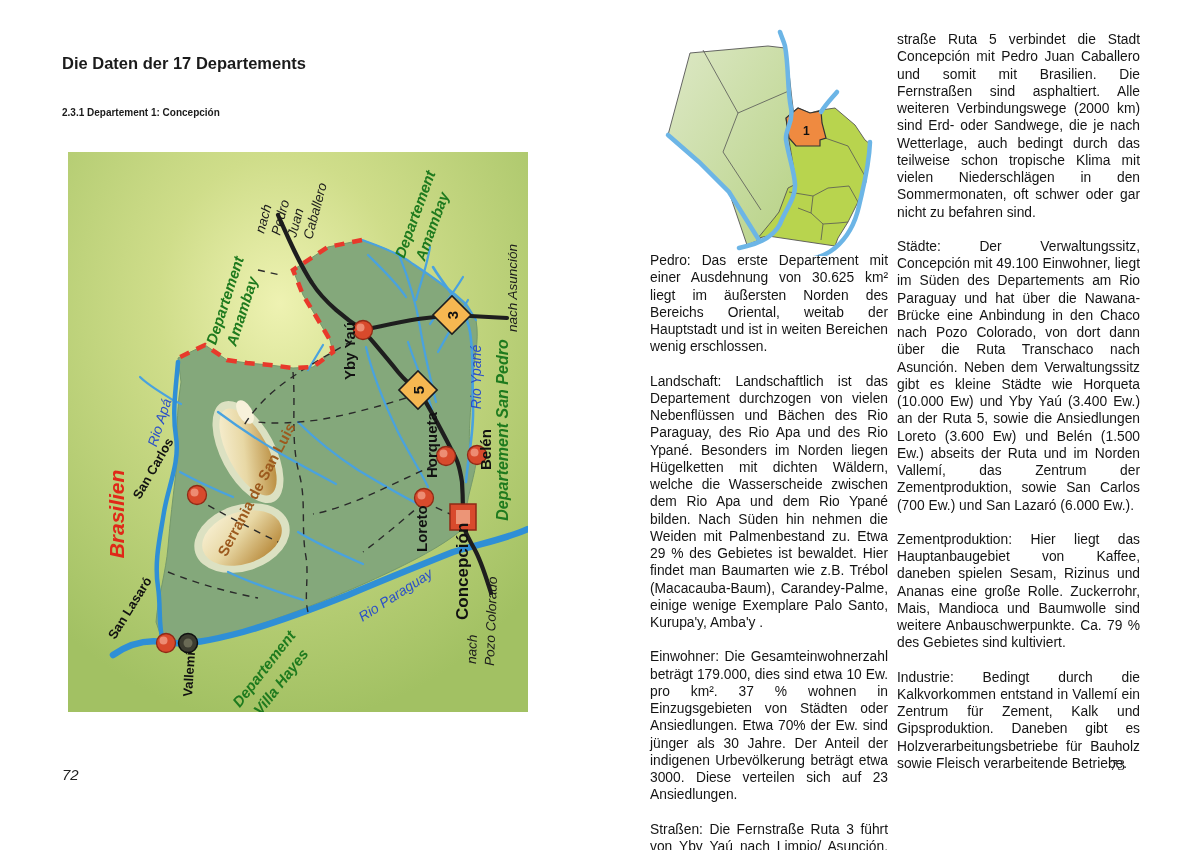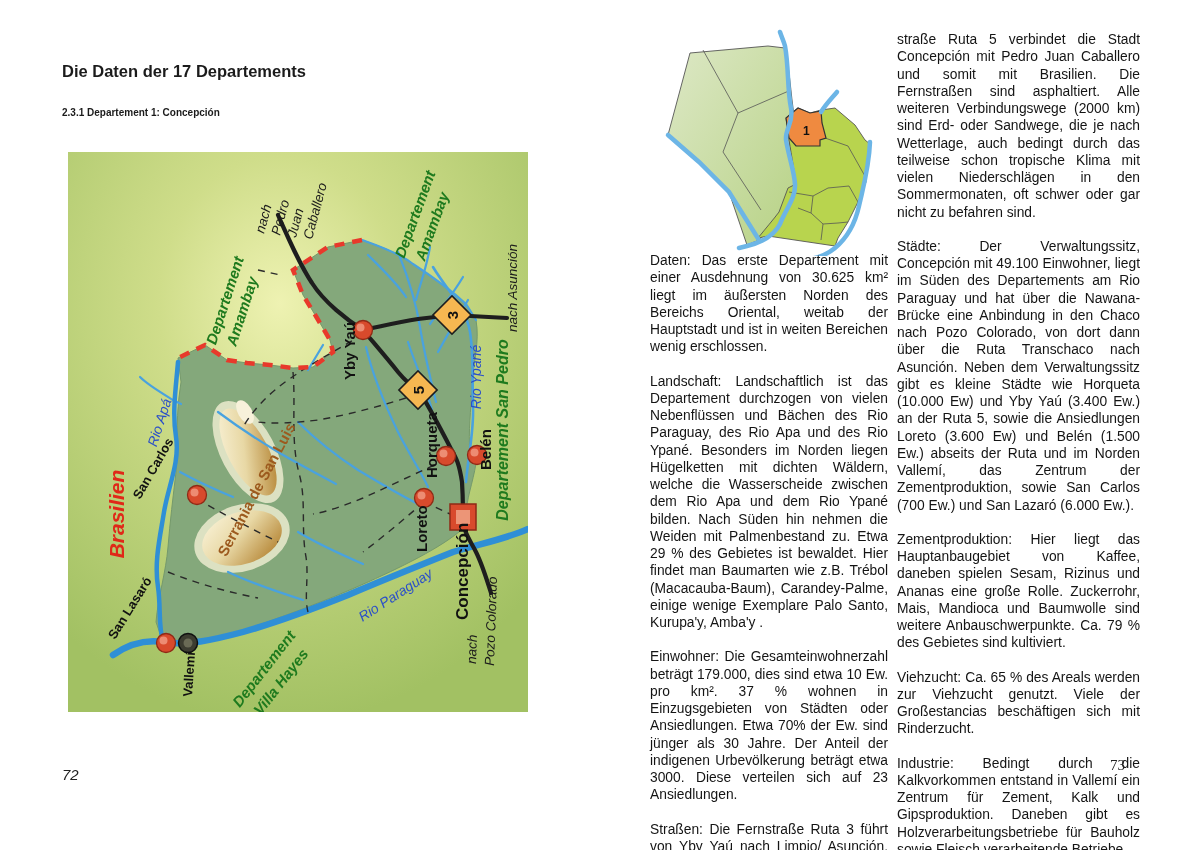--- a/index.html
+++ b/index.html
@@ -1,18 +1,18 @@
 <!DOCTYPE html>
 <html lang="de"><head>
 <meta charset="utf-8">
 <style>
   html,body{margin:0;padding:0;background:#ffffff;}
   .canvas{position:relative;width:1198px;height:850px;background:#ffffff;outline:1px solid #d9d9d9;overflow:hidden;
           font-family:"Liberation Sans", sans-serif;color:#141414;}
-  .page-title{position:absolute;left:62px;top:62px;font-size:16.5px;font-weight:bold;color:#1b1b1b;}
+  .page-title{position:absolute;left:62px;top:54px;font-size:16.5px;font-weight:bold;color:#1b1b1b;}
   .page-subtitle{position:absolute;left:62px;top:107px;font-size:10px;font-weight:bold;color:#1b1b1b;}
   .pageno{position:absolute;font-size:15px;color:#222;}
   .pageno-left{left:62px;top:766px;font-style:italic;}
   .pageno-right{left:1110px;top:757px;font-family:Liberation Serif, serif;}
   .map-wrap{position:absolute;left:68px;top:152px;width:460px;height:560px;}
   .minimap-wrap{position:absolute;left:663px;top:28px;width:215px;height:228px;}
   .col{position:absolute;text-align:justify;font-size:13.8px;line-height:17.25px;hyphens:auto;}
   .col1{left:650px;top:252px;width:238px;}
   .col2{left:897px;top:31px;width:243px;}
   .col p{margin:0 0 17px 0;}
@@ -211,29 +211,28 @@
       <g fill="none" stroke="#6cb5e6" stroke-width="4.5" stroke-linecap="round">
         <path d="M117,4 C119,10 121,14 122,18 C126,40 124,60 128,80 C131,95 122,100 123,112 C126,130 131,142 132,156 C133,170 122,182 117,196 C112,206 100,214 84,218 L76,220"></path>
         <path d="M207,114 C206,140 200,160 196,178 C192,196 184,210 172,220 C162,228 150,231 142,231"></path>
         <path d="M158,84 C163,76 169,70 174,64"></path>
         <path d="M5,107 L36,134 L66,164 L96,212"></path>
       </g>
     </svg>
   </div>
 
   <div class="col col1">
-    <p><span class="lead">Daten:</span><span> Das erste Departement mit einer Ausdehnung von 30.625 km² liegt im äußersten Norden des Bereichs Oriental, weitab der Hauptstadt und ist in weiten Bereichen wenig erschlossen.</span></p>
+    <p><span class="lead">Pedro:</span><span> Das erste Departement mit einer Ausdehnung von 30.625 km² liegt im äußersten Norden des Bereichs Oriental, weitab der Hauptstadt und ist in weiten Bereichen wenig erschlossen.</span></p>
     <p><span class="lead">Landschaft:</span><span> Landschaftlich ist das Departement durchzogen von vielen Nebenflüssen und Bächen des Rio Paraguay, des Rio Apa und des Rio Ypané. Besonders im Norden liegen Hügelketten mit dichten Wäldern, welche die Wasserscheide zwischen dem Rio Apa und dem Rio Ypané bilden. Nach Süden hin nehmen die Weiden mit Palmenbestand zu. Etwa 29 % des Gebietes ist bewaldet. Hier findet man Baumarten wie z.B. Trébol (Macacauba-Baum), Carandey-Palme, einige wenige Exemplare Palo Santo, Kurupa'y, Amba'y .</span></p>
     <p><span class="lead">Einwohner:</span><span> Die Gesamteinwohnerzahl beträgt 179.000, dies sind etwa 10 Ew. pro km². 37 % wohnen in Einzugsgebieten von Städten oder Ansiedlungen. Etwa 70% der Ew. sind jünger als 30 Jahre. Der Anteil der indigenen Urbevölkerung beträgt etwa 3000. Diese verteilen sich auf 23  Ansiedlungen.</span></p>
     <p><span class="lead">Straßen:</span><span> Die Fernstraße Ruta 3 führt von Yby Yaú nach Limpio/ Asunción, die Fern-</span></p>
   </div>
 
   <div class="col col2">
     <p><span class="lead"></span><span>straße Ruta 5 verbindet die Stadt Concepción mit Pedro Juan Caballero und somit mit Brasilien. Die Fernstraßen sind asphaltiert. Alle weiteren Verbindungswege (2000 km) sind Erd- oder Sandwege, die je nach Wetterlage, auch bedingt durch das teilweise schon tropische Klima mit vielen Niederschlägen in den Sommermonaten, oft schwer oder gar nicht zu befahren sind.</span></p>
     <p><span class="lead">Städte:</span><span> Der Verwaltungssitz, Concepción mit 49.100 Einwohner, liegt im Süden des Departements am Rio Paraguay und hat über die Nawana-Brücke eine Anbindung in den Chaco nach Pozo Colorado, von dort dann über die Ruta Transchaco nach Asunción. Neben dem Verwaltungssitz gibt es kleine Städte wie Horqueta (10.000 Ew)  und Yby Yaú (3.400 Ew.) an der Ruta 5, sowie die Ansiedlungen Loreto (3.600 Ew)  und Belén (1.500 Ew.) abseits der Ruta und im Norden Vallemí, das Zentrum der Zementproduktion, sowie San Carlos (700 Ew.) und San Lazaró (6.000 Ew.).</span></p>
     <p><span class="lead">Zementproduktion:</span><span> Hier liegt das Hauptanbaugebiet von Kaffee, daneben spielen Sesam, Rizinus und Ananas eine große Rolle. Zuckerrohr, Mais, Mandioca und Baumwolle sind weitere Anbauschwerpunkte. Ca. 79 % des Gebietes sind kultiviert.</span></p>
-    <p><span class="lead">Viehzucht:</span><span> Ca. 65 % des Areals werden zur Viehzucht genutzt. Viele der Großestancias beschäftigen sich mit Rinderzucht.</span></p>
     <p><span class="lead">Industrie:</span><span> Bedingt durch die Kalkvorkommen entstand in Vallemí ein Zentrum für Zement, Kalk und Gipsproduktion. Daneben gibt es Holzverarbeitungsbetriebe für Bauholz sowie Fleisch verarbeitende Betriebe.</span></p>
   </div>
 
   <div class="pageno pageno-right">73</div>
 
 </div>
 
 </body></html>

